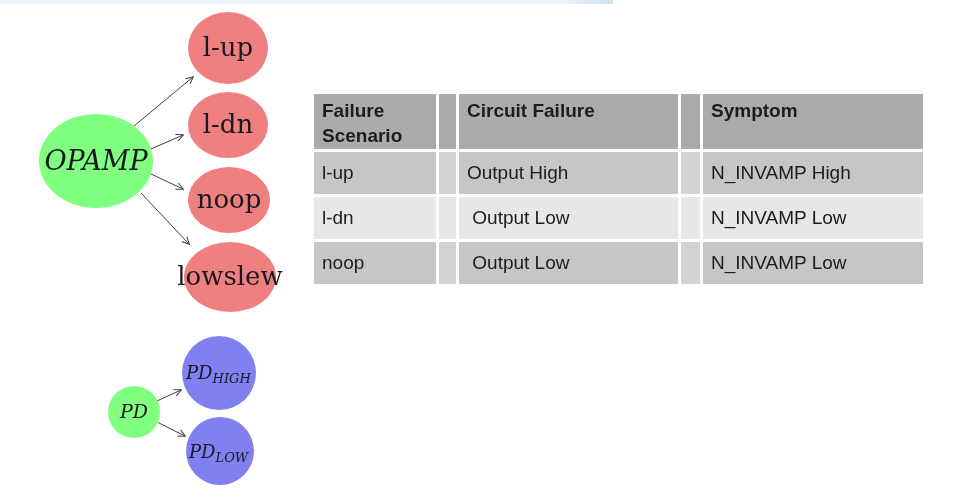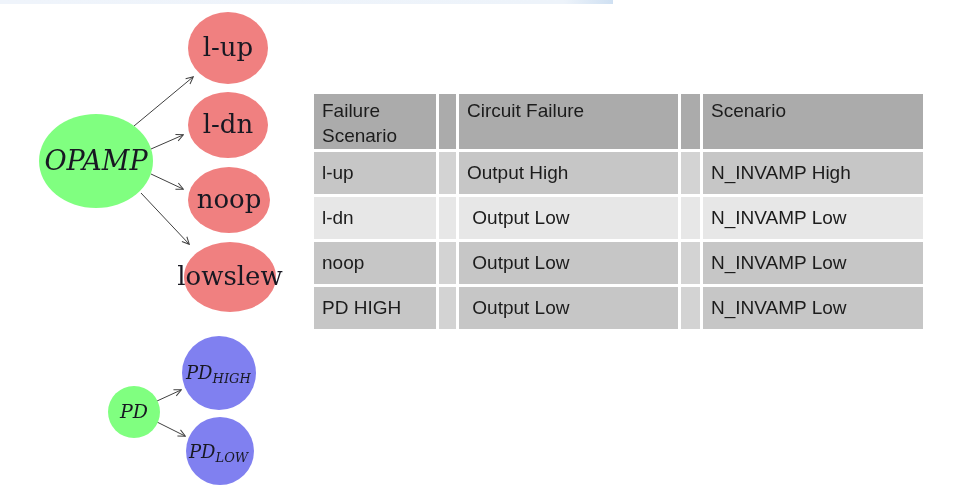--- a/index.html
+++ b/index.html
@@ -32,21 +32,21 @@
   table.failure-table {
     position: absolute;
     left: 311px; top: 91px;
     border-collapse: separate;
     border-spacing: 3px;
     table-layout: fixed;
     font-size: 19px;
     color: #1c1c1c;
   }
   table.failure-table th {
-    font-weight: normal;
+    font-weight: bold;
     text-align: left;
     vertical-align: top;
     padding: 4px 8px 0 8px;
     height: 55px;
     line-height: 25px;
     background: var(--header-bg);
     white-space: pre-wrap;
   }
   table.failure-table td {
     vertical-align: middle;
@@ -129,21 +129,21 @@
       <col style="width:219px">
       <col style="width:19px">
       <col style="width:220px">
     </colgroup>
     <thead>
       <tr>
         <th>Failure Scenario</th>
         <th class="spacer"></th>
         <th>Circuit Failure</th>
         <th class="spacer"></th>
-        <th>Scenario</th>
+        <th>Symptom</th>
       </tr>
     </thead>
     <tbody id="table-body">
         <tr class="row-dark">
           <td>l-up</td>
           <td class="spacer"></td>
           <td>Output High</td>
           <td class="spacer"></td>
           <td>N_INVAMP High</td>
         </tr>
@@ -154,23 +154,16 @@
           <td class="spacer"></td>
           <td>N_INVAMP Low</td>
         </tr>
         <tr class="row-dark">
           <td>noop</td>
           <td class="spacer"></td>
           <td> Output Low</td>
           <td class="spacer"></td>
           <td>N_INVAMP Low</td>
         </tr>
-        <tr class="row-dark">
-          <td>PD HIGH</td>
-          <td class="spacer"></td>
-          <td> Output Low</td>
-          <td class="spacer"></td>
-          <td>N_INVAMP Low</td>
-        </tr>
       </tbody>
   </table>
 
 </div>
 
 </body></html>

